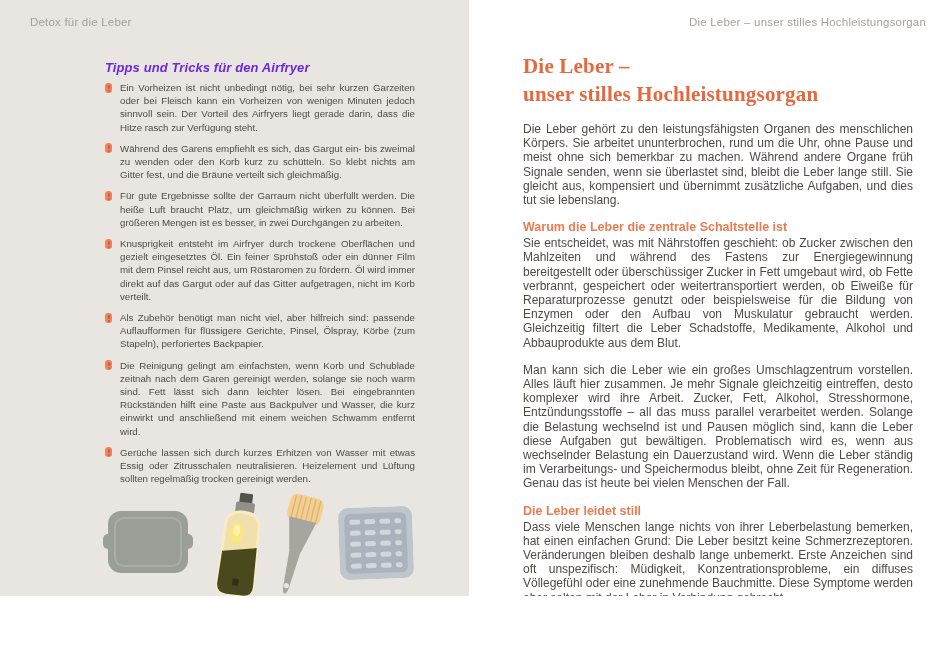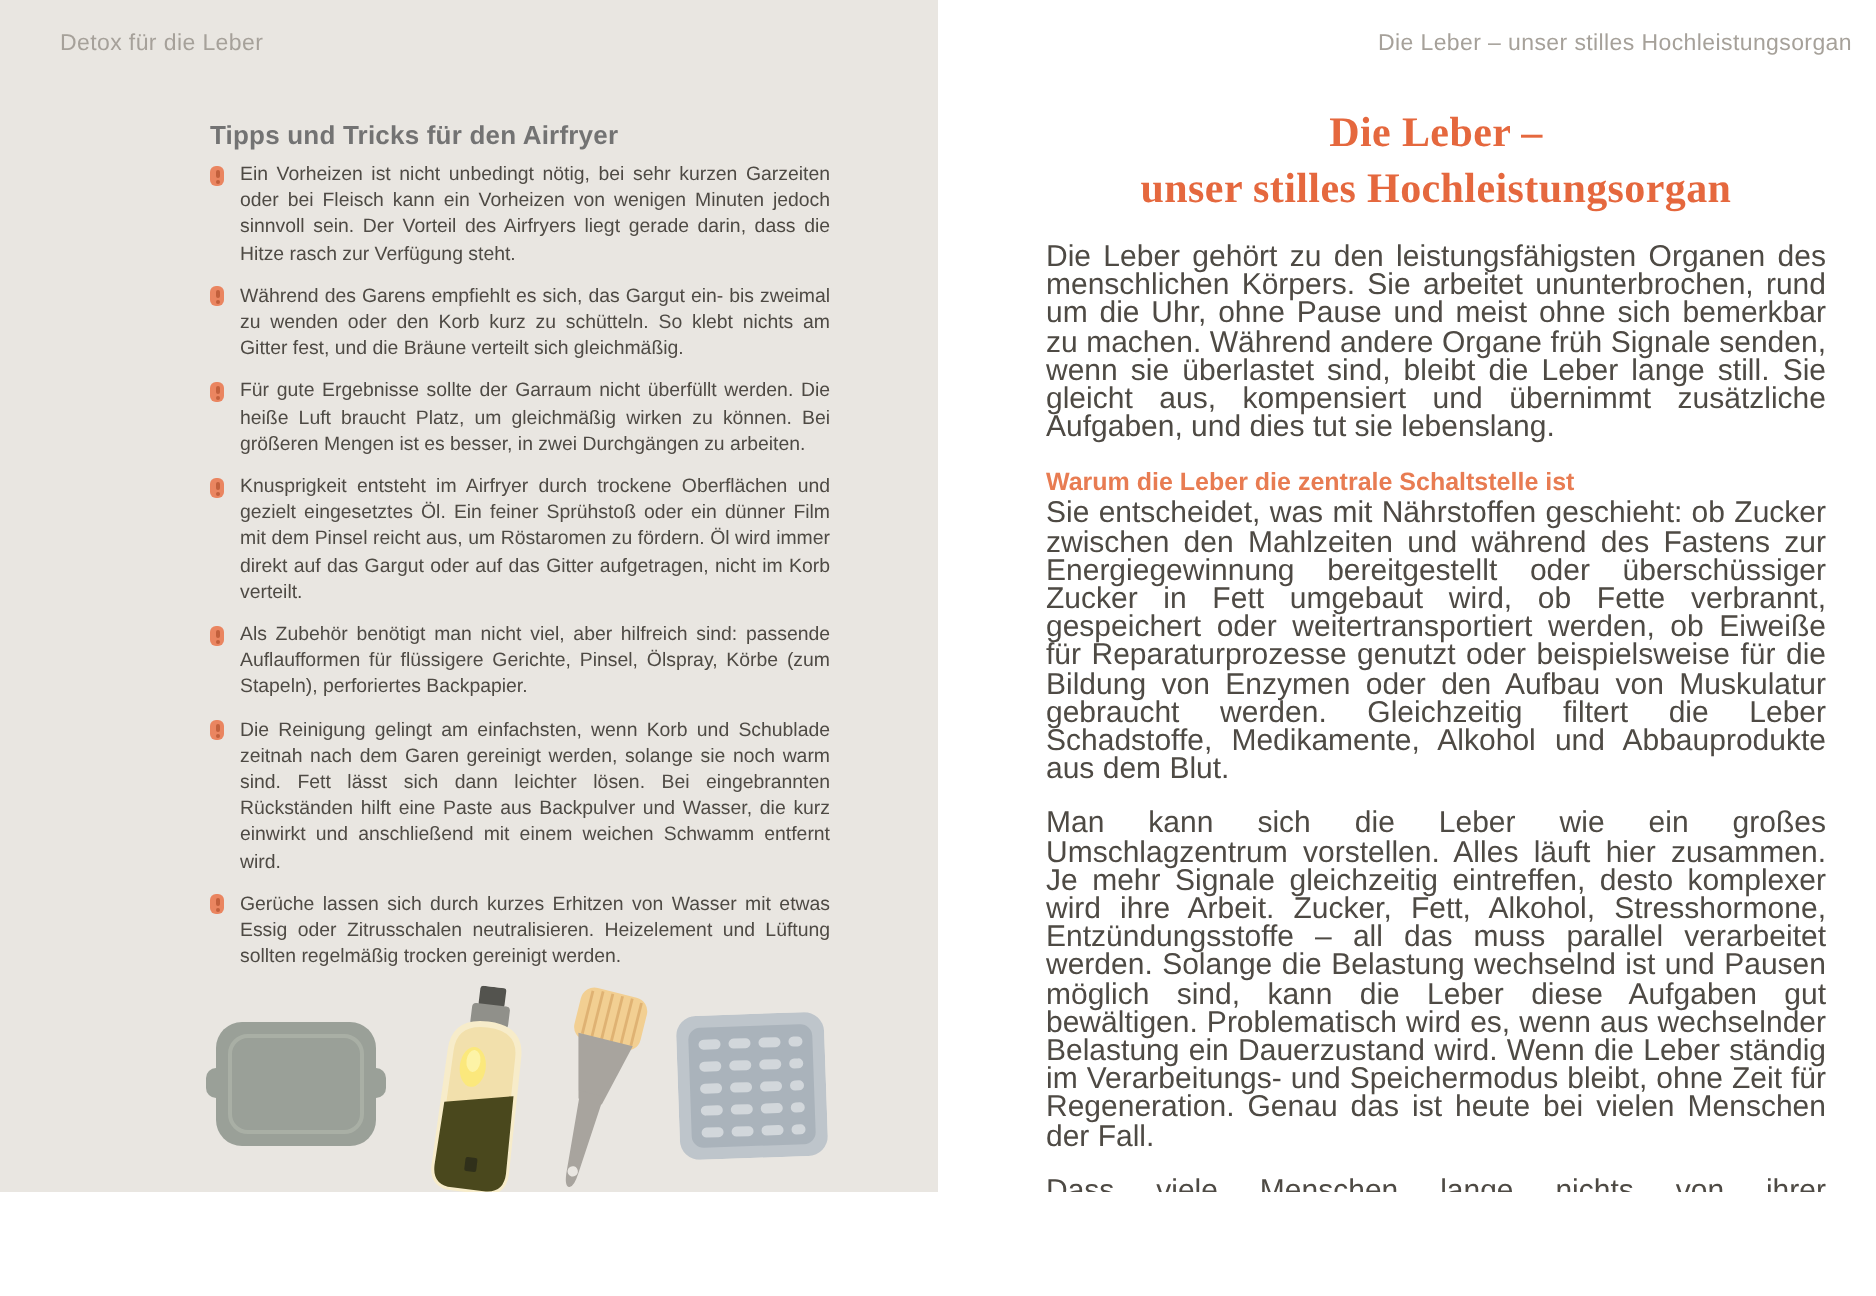--- a/index.html
+++ b/index.html
@@ -22,23 +22,24 @@
     color: #a6a19a;
   }
   .running-header.rh-left  { left: 30px; }
   .running-header.rh-right { right: 12px; text-align: right; }
 
   
   .left-col { position: absolute; left: 105px; top: 60px; width: 310px; }
 
   .section-title {
     font-size: 13px; font-weight: bold;
-    color: #737373;
+    color: #6d28d9;
     margin-bottom: 6px;
     letter-spacing: .1px;
+    font-style: italic;
   }
   .tips-list { list-style: none; }
   .tip {
     position: relative;
     padding-left: 15px;
     margin-bottom: 8px;
     font-size: 9.7px; line-height: 13.2px;
     color: #4e4a44;
     text-align: justify;
     hyphens: auto;
@@ -69,24 +70,23 @@
   
   .right-col { position: absolute; left: 54px; top: 52px; width: 390px; }
 
   .main-title {
     font-family: "Liberation Serif", serif;
     font-weight: bold;
     font-size: 21px; line-height: 28px;
     color: #e5683e;
     margin-bottom: 14px;
     letter-spacing: .2px;
-    text-align: center;
   }
   .body {
-    font-size: 15px; line-height: 14.2px;
+    font-size: 12px; line-height: 14.2px;
     color: #4e4a44;
     text-align: justify;
     hyphens: auto;
     -webkit-hyphens: auto;
     margin-bottom: 13px;
   }
   .sub {
     font-size: 12.5px; font-weight: bold;
     color: #e87c52;
     margin: 0 0 2px 0;
@@ -213,19 +213,20 @@
         <span>Die Leber –</span><br>
         <span>unser stilles Hochleistungsorgan</span>
       </h1>
 
       <p class="body">Die Leber gehört zu den leistungsfähigsten Organen des menschlichen Körpers. Sie arbeitet ununterbrochen, rund um die Uhr, ohne Pause und meist ohne sich bemerkbar zu machen. Während andere Organe früh Signale senden, wenn sie überlastet sind, bleibt die Leber lange still. Sie gleicht aus, kompensiert und übernimmt zusätzliche Aufgaben, und dies tut sie lebenslang.</p>
 
       <h3 class="sub">Warum die Leber die zentrale Schaltstelle ist</h3>
       <p class="body">Sie entscheidet, was mit Nährstoffen geschieht: ob Zucker zwischen den Mahlzeiten und während des Fastens zur Energiegewinnung bereitgestellt oder überschüssiger Zucker in Fett umgebaut wird, ob Fette verbrannt, gespeichert oder weitertransportiert werden, ob Eiweiße für Reparaturprozesse genutzt oder beispielsweise für die Bildung von Enzymen oder den Aufbau von Muskulatur gebraucht werden. Gleichzeitig filtert die Leber Schadstoffe, Medikamente, Alkohol und Abbauprodukte aus dem Blut.</p>
       <p class="body">Man kann sich die Leber wie ein großes Umschlagzentrum vorstellen. Alles läuft hier zusammen. Je mehr Signale gleichzeitig eintreffen, desto komplexer wird ihre Arbeit. Zucker, Fett, Alkohol, Stresshormone, Entzündungsstoffe – all das muss parallel verarbeitet werden. Solange die Belastung wechselnd ist und Pausen möglich sind, kann die Leber diese Aufgaben gut bewältigen. Problematisch wird es, wenn aus wechselnder Belastung ein Dauerzustand wird. Wenn die Leber ständig im Verarbeitungs- und Speichermodus bleibt, ohne Zeit für Regeneration. Genau das ist heute bei vielen Menschen der Fall.</p>
 
+      <h3 class="sub">Die Leber leidet still</h3>
       <p class="body">Dass viele Menschen lange nichts von ihrer Leberbelastung bemerken, hat einen einfachen Grund: Die Leber besitzt keine Schmerzrezeptoren. Veränderungen bleiben deshalb lange unbemerkt. Erste Anzeichen sind oft unspezifisch: Müdigkeit, Konzentrationsprobleme, ein diffuses Völlegefühl oder eine zunehmende Bauchmitte. Diese Symptome werden aber selten mit der Leber in Verbindung gebracht.</p>
     </div>
 
     <div class="page-number">9</div>
   </div>
 
 </div>
 
 </body></html>

